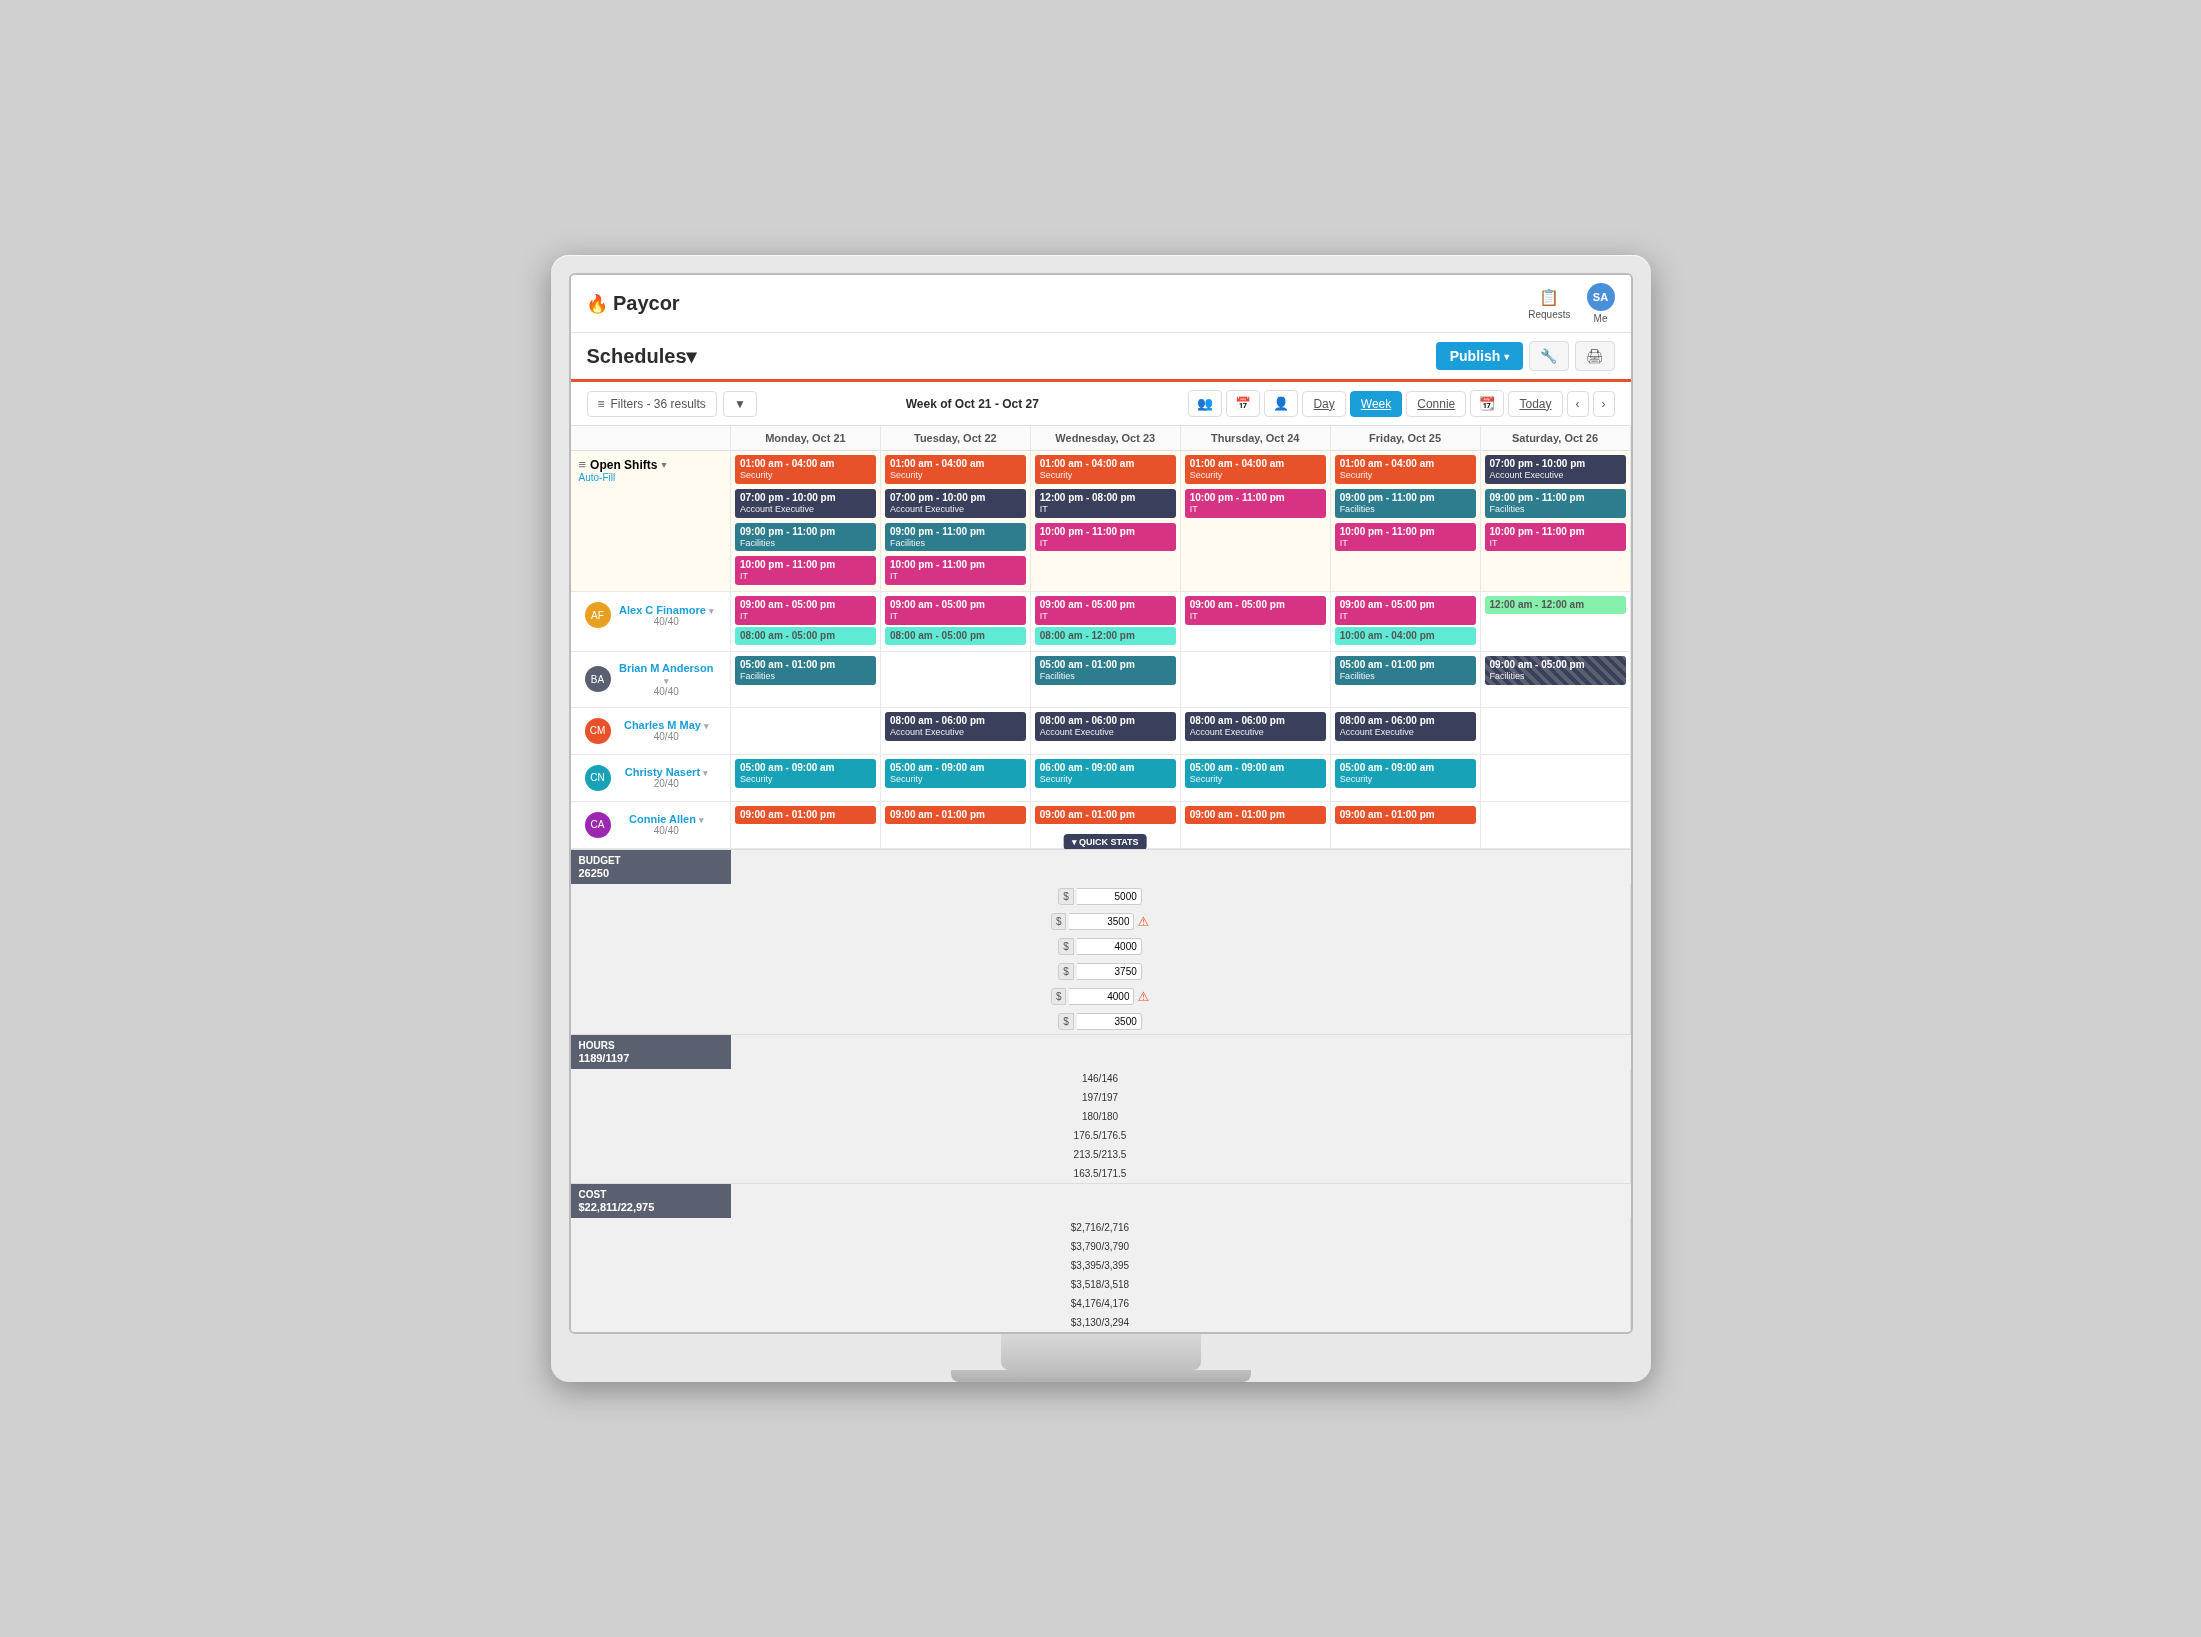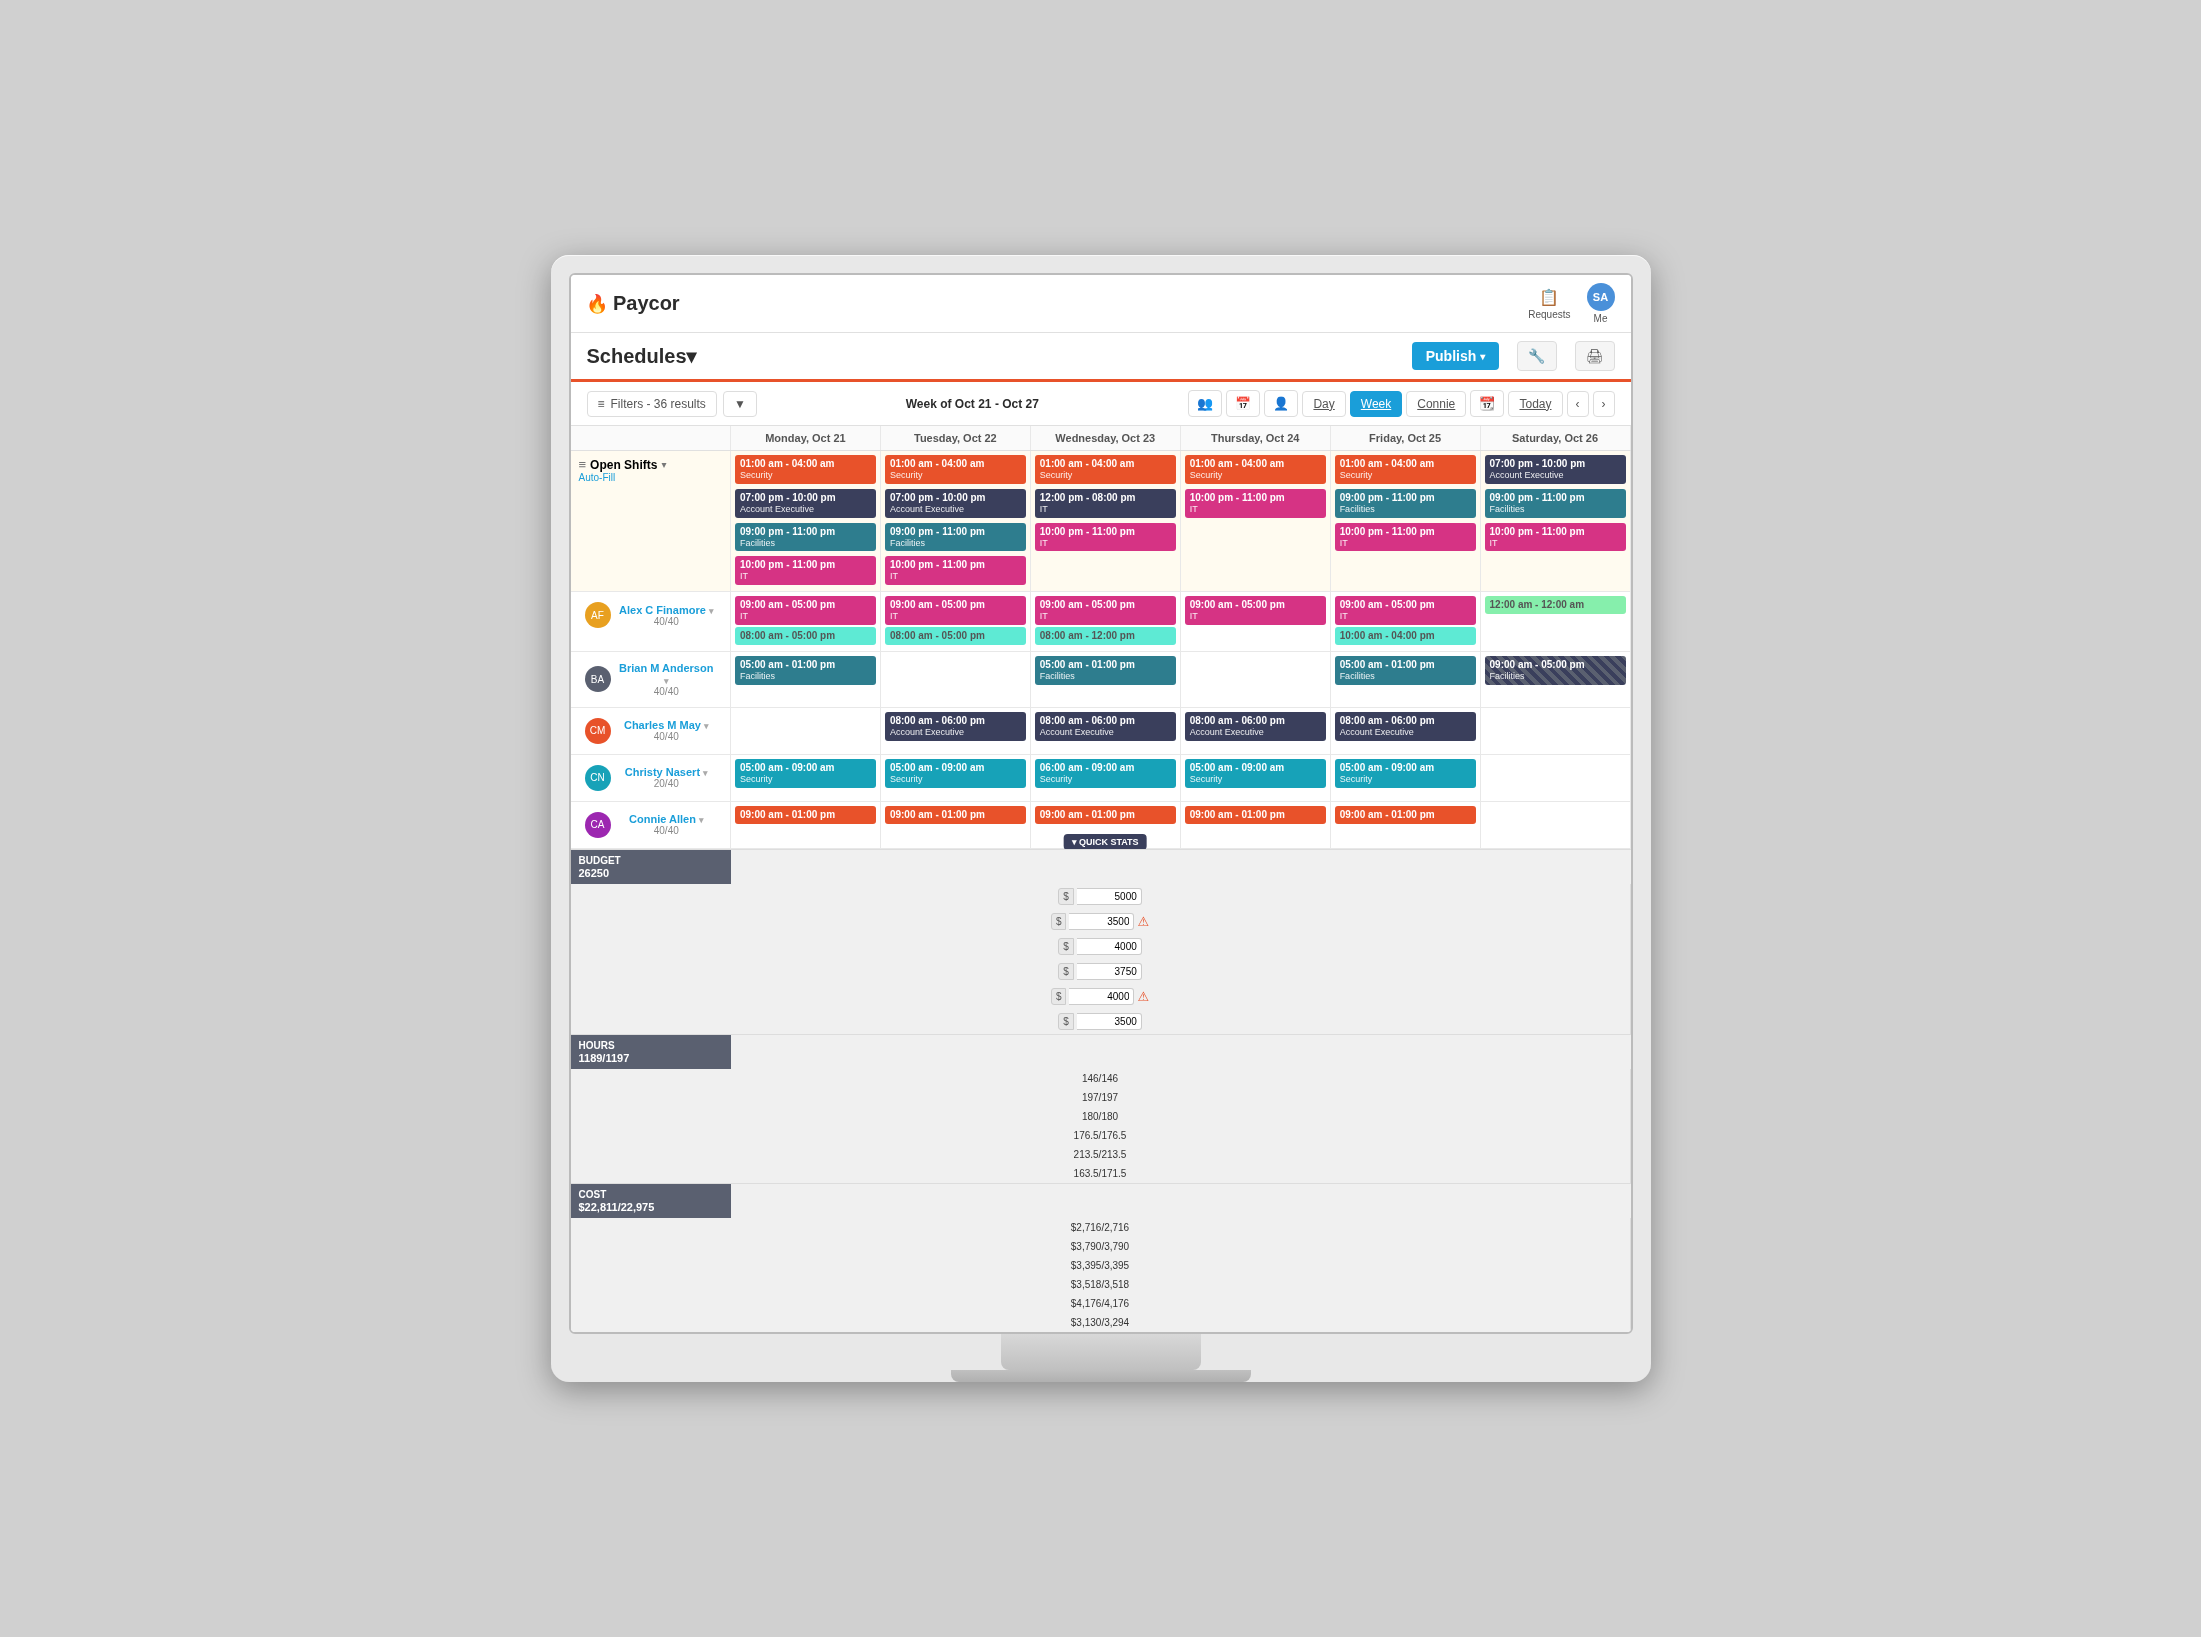--- a/index.html
+++ b/index.html
@@ -107,21 +107,21 @@
       font-size: 20px;
       font-weight: 600;
       color: #2c2c2c;
       display: flex;
       align-items: center;
       cursor: pointer;
     }
     .header-actions {
       display: flex;
       align-items: center;
-      gap: 18px;
+      gap: 6px;
     }
     .publish-btn {
       background: #1a9ed9;
       color: #fff;
       border: none;
       border-radius: 4px;
       padding: 6px 14px;
       font-size: 14px;
       font-weight: 600;
       cursor: pointer;

